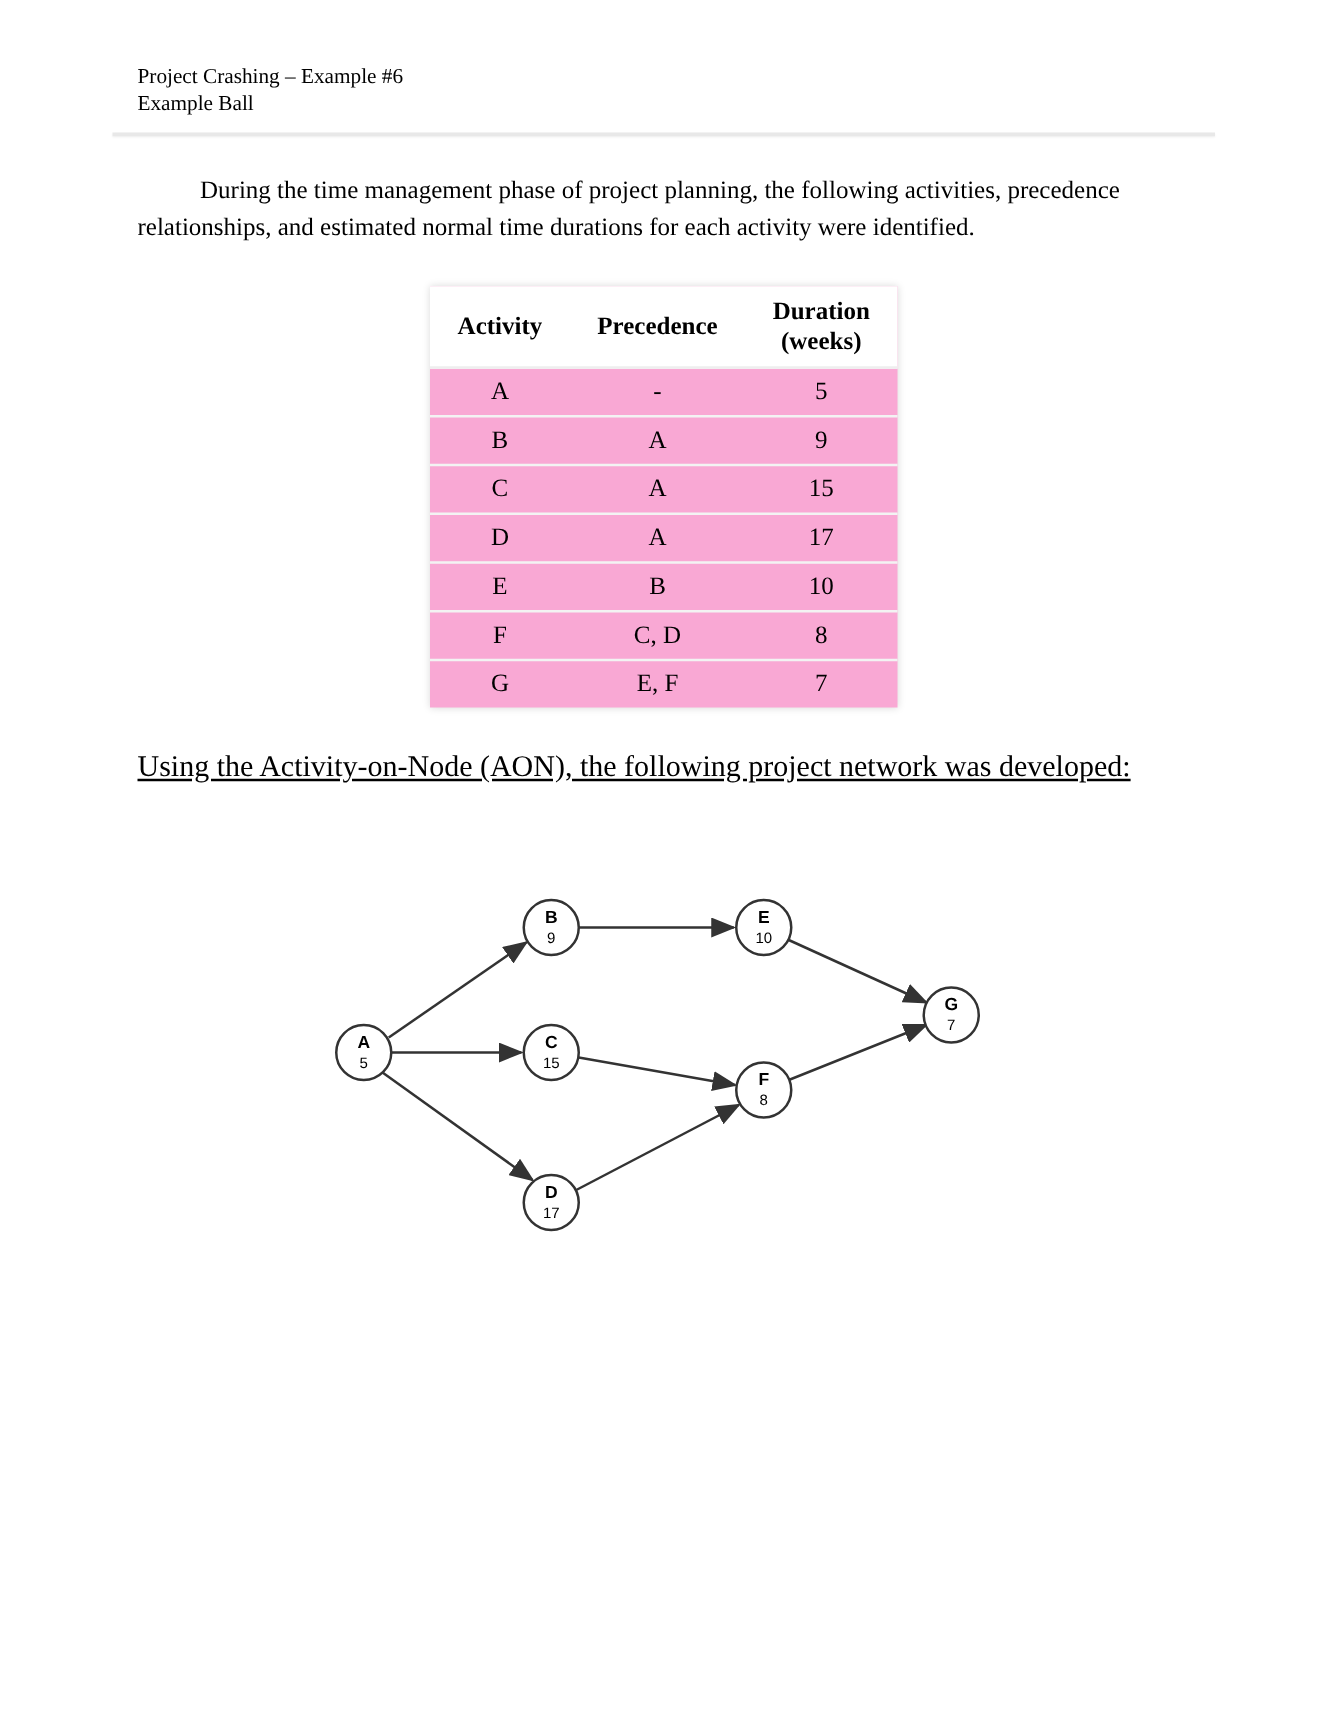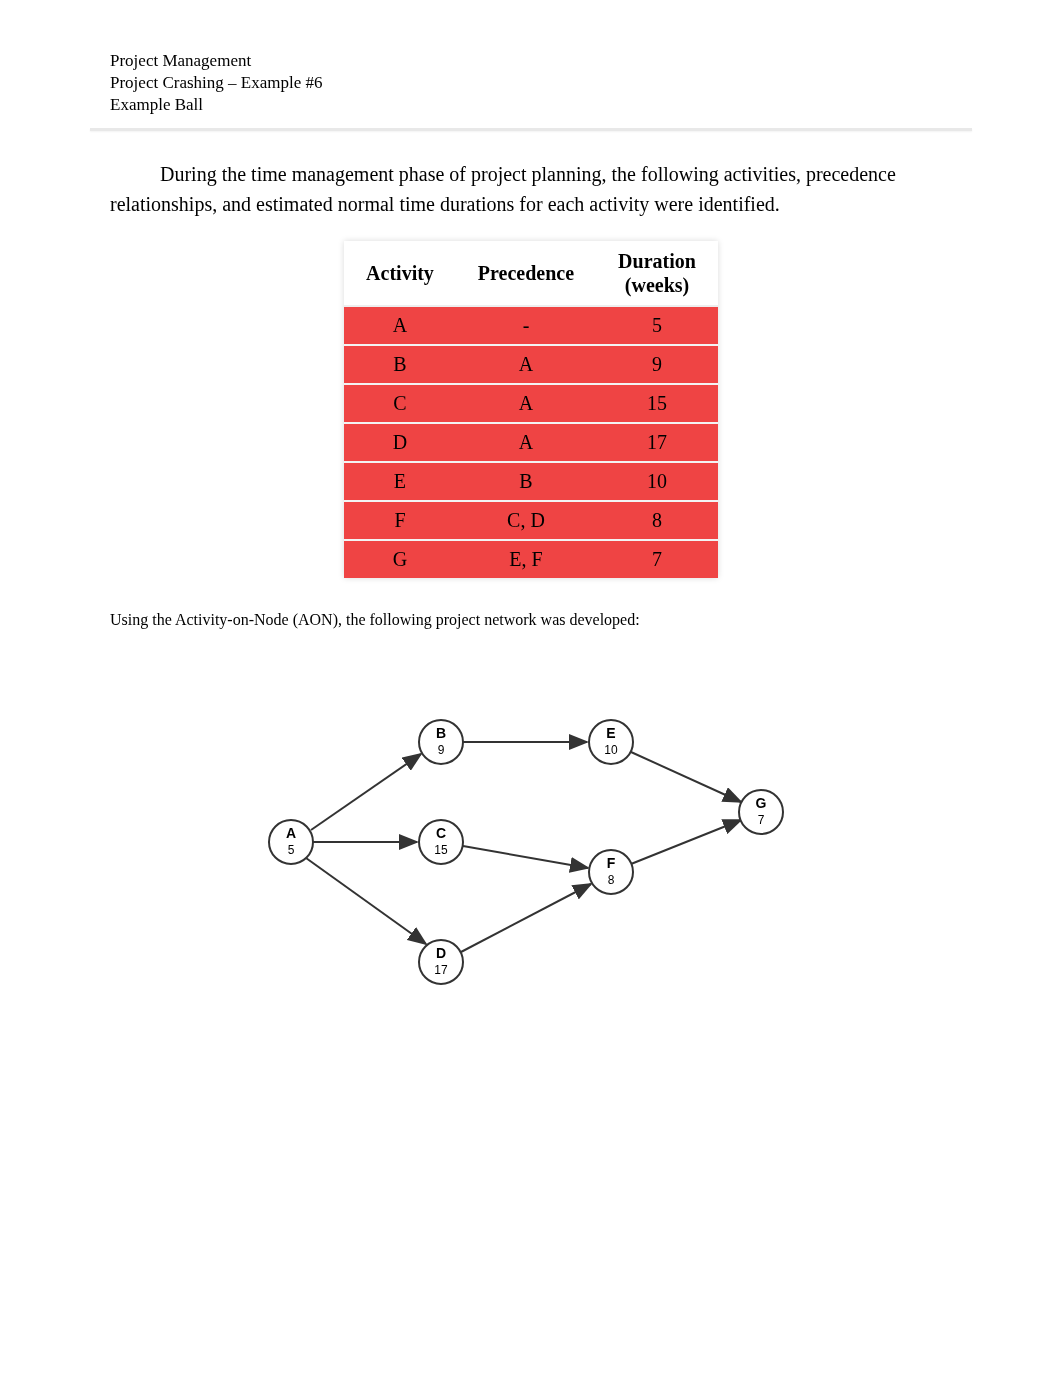--- a/index.html
+++ b/index.html
@@ -20,67 +20,67 @@
     .divider {
       height: 3px;
       background: #e8e8e8;
       margin: 12px -20px 28px -20px;
       box-shadow: 0 1px 2px rgba(0,0,0,0.05);
     }
     .intro {
       font-size: 20px;
       line-height: 1.5;
       text-indent: 50px;
-      margin-bottom: 22px;
+      margin-bottom: 32px;
     }
     .table-wrapper {
       display: flex;
       justify-content: center;
       margin-bottom: 30px;
     }
     table {
       border-collapse: separate;
       border-spacing: 0;
       box-shadow: 0 0 6px rgba(0,0,0,0.15);
-      background: #ef4444;
+      background: #f9a8d4;
     }
     th {
       font-weight: bold;
       font-size: 20px;
       padding: 8px 22px;
       text-align: center;
       background: #ffffff;
       border-bottom: 2px solid #eeeeee;
     }
     th.th-duration { line-height: 1.2; }
     td {
       font-size: 20px;
       padding: 7px 22px;
       text-align: center;
       border-top: 2px solid #f3f3f3;
     }
     tr:first-child td { border-top: none; }
     .aon-text {
-      font-size: 16px;
+      font-size: 24px;
       line-height: 1.5;
       margin-top: 26px;
       margin-bottom: 40px;
+      text-decoration: underline;
     }
     .diagram-wrapper {
       display: flex;
       justify-content: center;
       margin-top: 30px;
     }
     svg { display: block; }
   </style>
 </head>
 <body>
 
 <div class="header">
-  <div>Project Management</div>
   <div>Project Crashing – Example #6</div>
   <div>Example Ball</div>
 </div>
 
 <div class="divider"></div>
 
 <p class="intro">During the time management phase of project planning, the following activities, precedence relationships, and estimated normal time durations for each activity were identified.</p>
 
 <div class="table-wrapper">
   <table>

